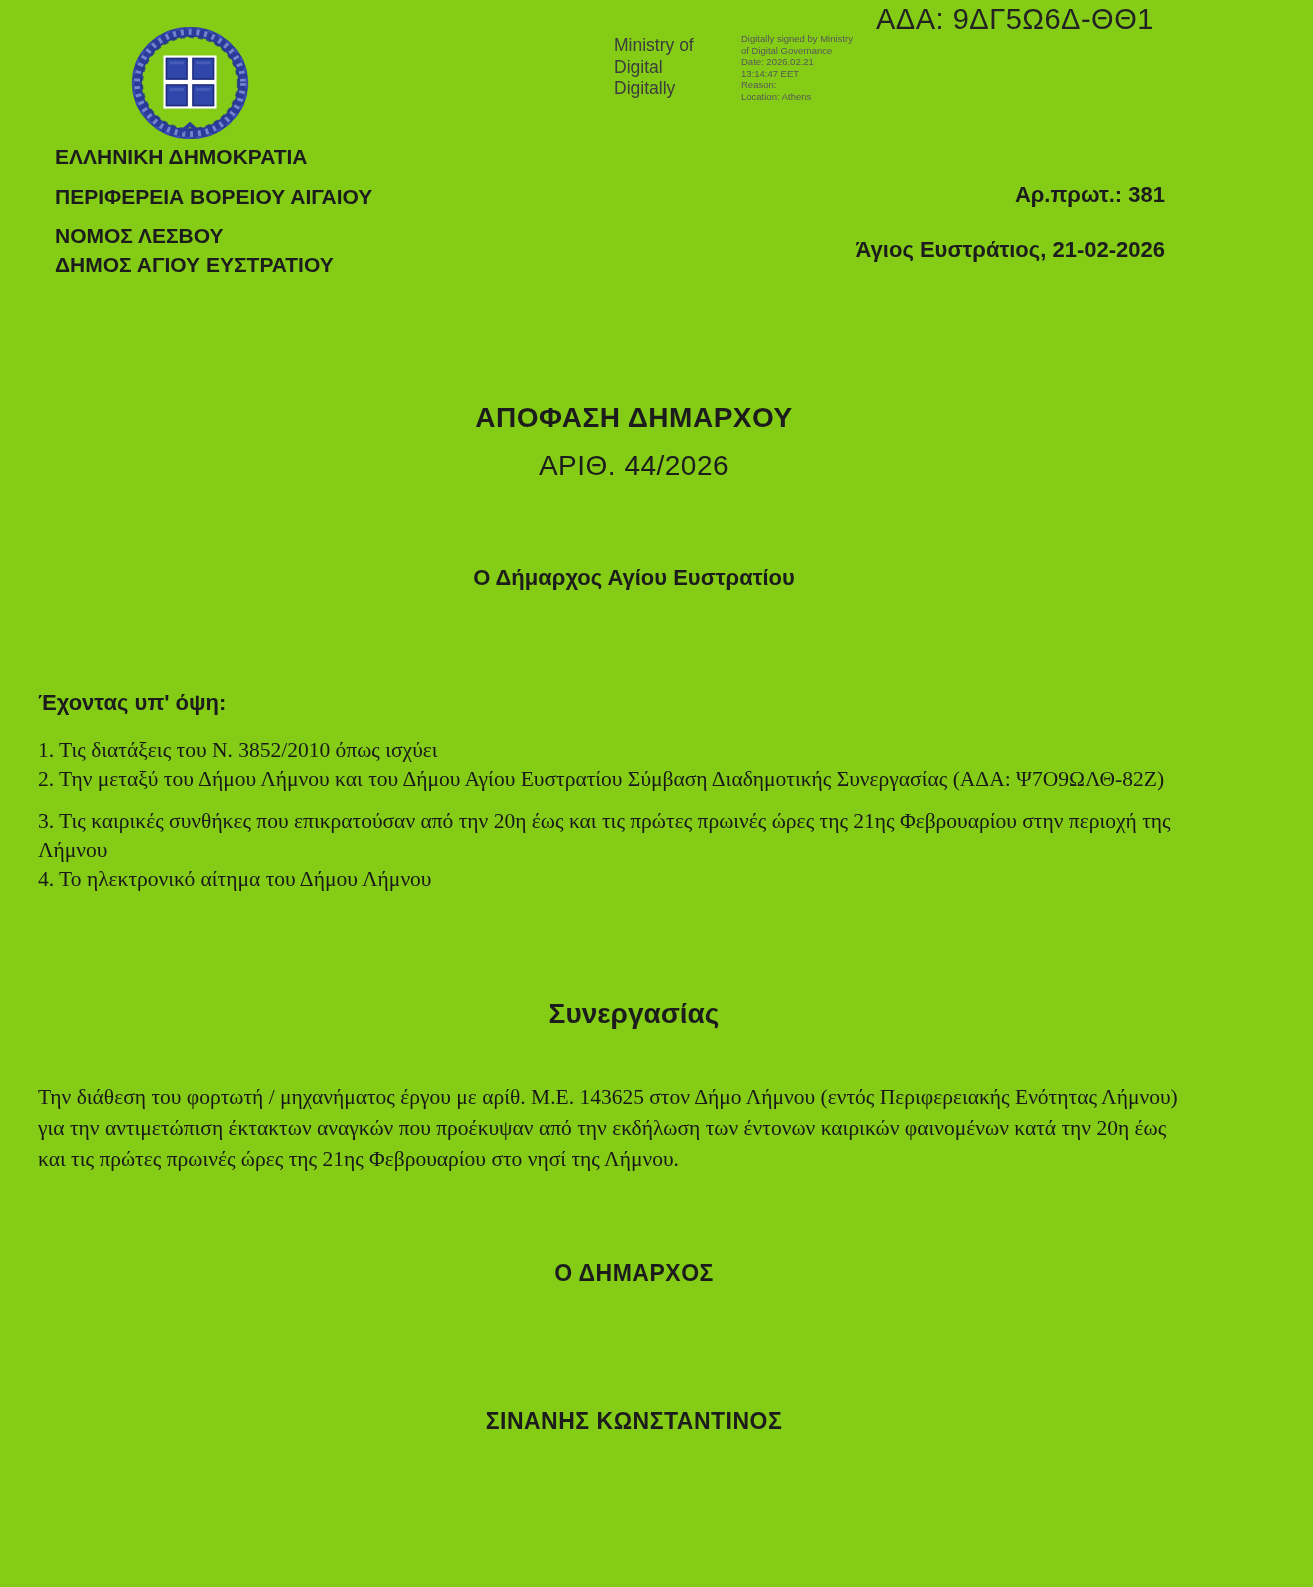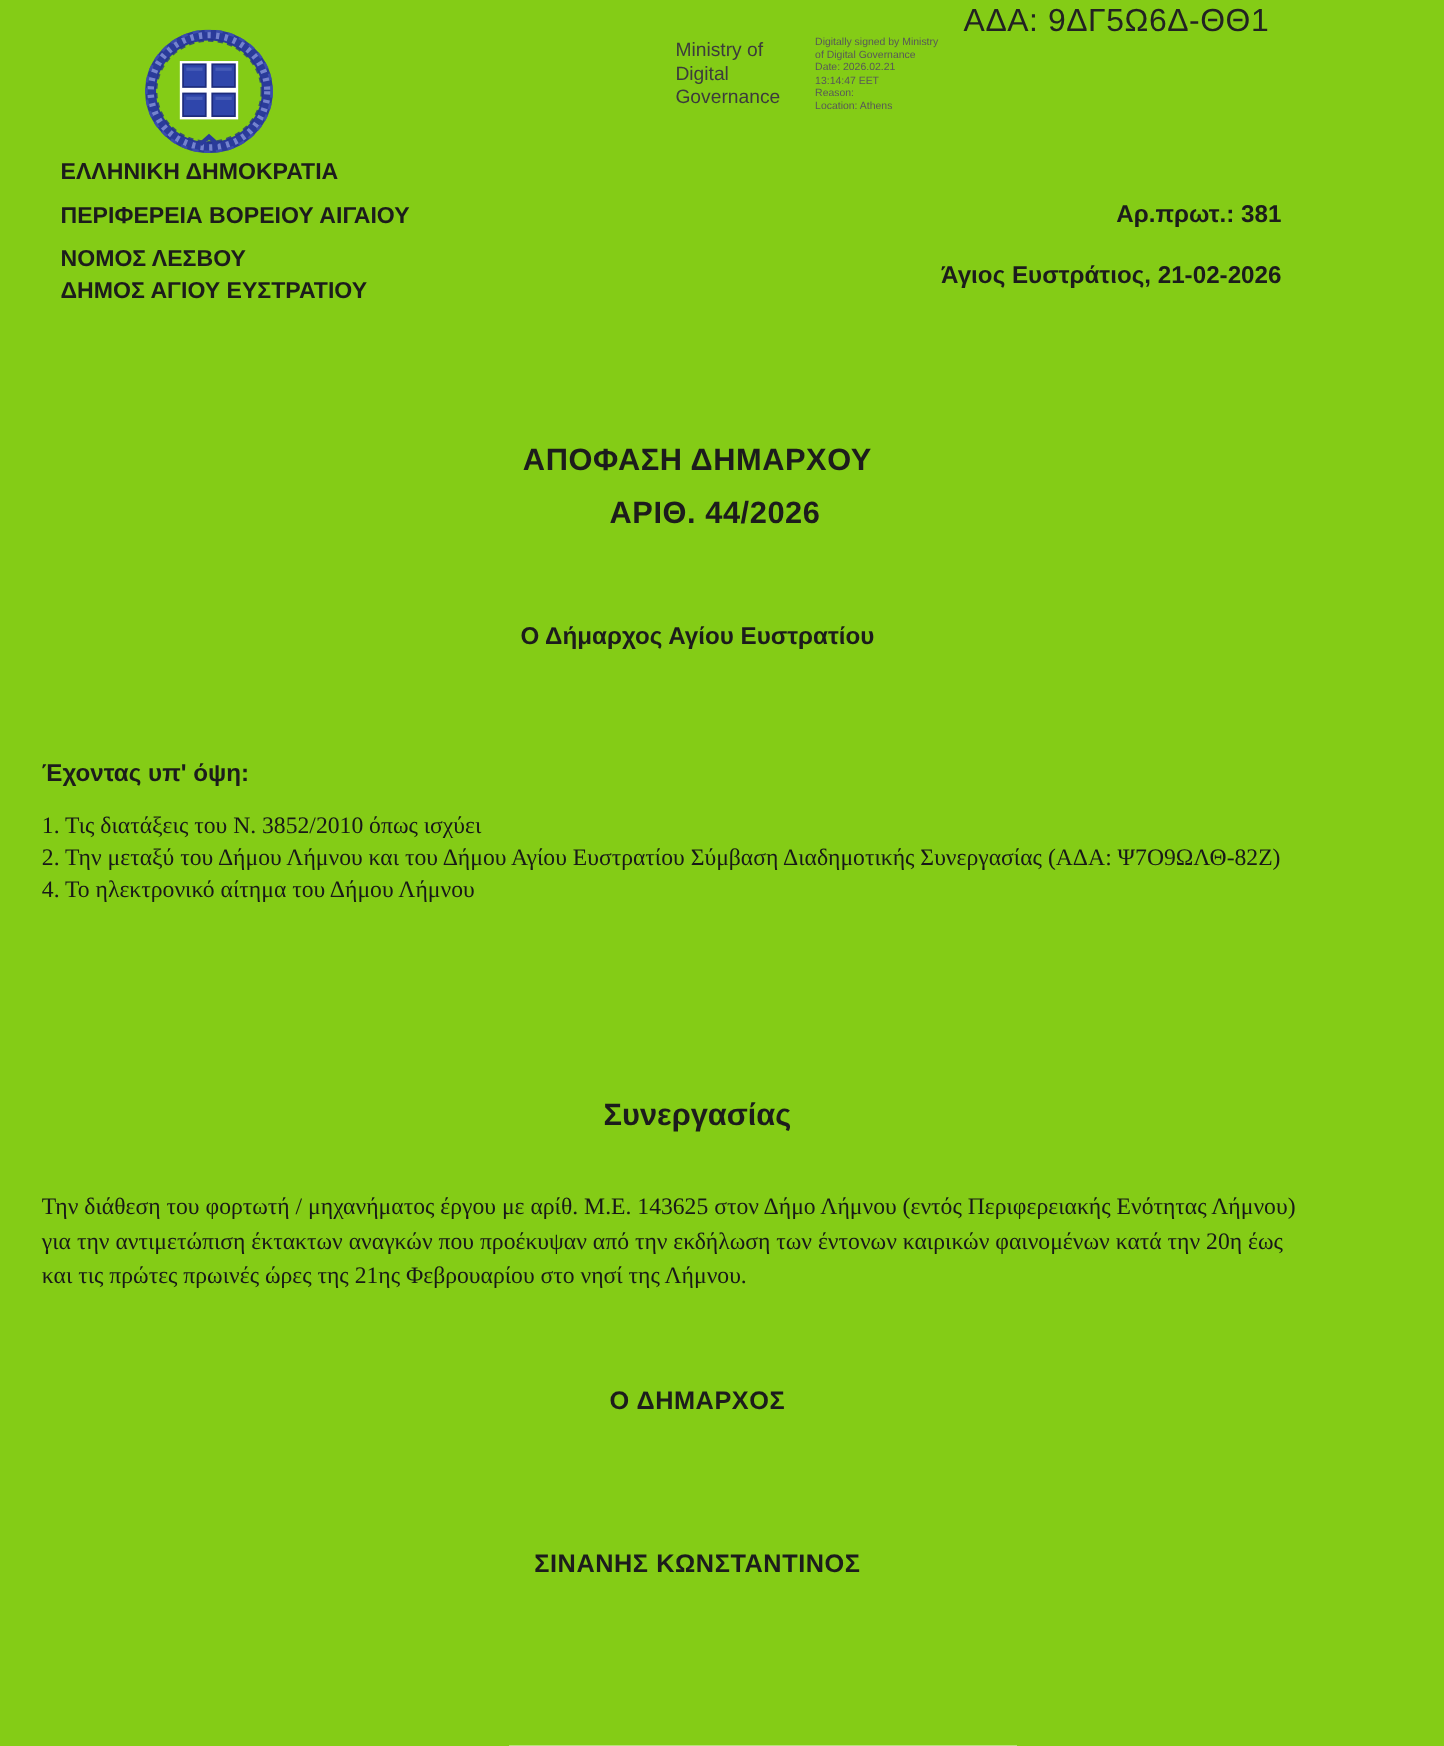--- a/index.html
+++ b/index.html
@@ -54,21 +54,21 @@
       text-align: right;
       font-weight: bold;
       font-size: 22px;
       line-height: 24px;
       white-space: nowrap;
     }
     .meta .l1 { margin-bottom: 31px; }
 
     .center-band { left: 0; width: 1268px; text-align: center; }
     .title1 { top: 402px; font-size: 28px; font-weight: bold; letter-spacing: 0.5px; }
-    .title2 { top: 450px; font-size: 28px; font-weight: bold; letter-spacing: 0.5px; margin-left: 16px; }
+    .title2 { top: 450px; font-size: 28px; font-weight: normal; letter-spacing: 0.5px; }
     .subtitle { top: 565px; font-size: 22px; font-weight: bold; }
 
     .having {
       left: 38px; top: 690px;
       font-size: 22px;
       font-weight: bold;
     }
     .considerations {
       left: 38px; top: 736px;
       width: 1150px;
@@ -97,21 +97,21 @@
 </head>
 <body>
 
 <div class="page">
 
   <div class="abs ada">ΑΔΑ: 9ΔΓ5Ω6Δ-ΘΘ1</div>
 
   <div class="abs ministry">
     <div>Ministry of</div>
     <div>Digital</div>
-    <div>Governance</div>
+    <div>Digitally</div>
   </div>
 
   <div class="abs sig">
     <div>Digitally signed by Ministry</div>
     <div>of Digital Governance</div>
     <div>Date: 2026.02.21</div>
     <div>13:14:47 EET</div>
     <div>Reason:</div>
     <div>Location: Athens</div>
   </div>
@@ -153,20 +153,21 @@
 
   <div class="abs center-band title1">ΑΠΟΦΑΣΗ ΔΗΜΑΡΧΟΥ</div>
   <div class="abs center-band title2">ΑΡΙΘ. 44/2026</div>
   <div class="abs center-band subtitle">Ο Δήμαρχος Αγίου Ευστρατίου</div>
 
   <div class="abs having">Έχοντας υπ' όψη:</div>
 
   <div class="abs considerations">
     <p>1. Τις διατάξεις του Ν. 3852/2010 όπως ισχύει</p>
     <p>2. Την μεταξύ του Δήμου Λήμνου και του Δήμου Αγίου Ευστρατίου Σύμβαση Διαδημοτικής Συνεργασίας (ΑΔΑ: Ψ7Ο9ΩΛΘ-82Ζ)</p>
+    <p class="gap">3. Τις καιρικές συνθήκες που επικρατούσαν από την 20η έως και τις πρώτες πρωινές ώρες της 21ης Φεβρουαρίου στην περιοχή της Λήμνου</p>
     <p>4. Το ηλεκτρονικό αίτημα του Δήμου Λήμνου</p>
   </div>
 
   <div class="abs center-band decides">Συνεργασίας</div>
 
   <p class="abs decision">Την διάθεση του φορτωτή / μηχανήματος έργου με αρίθ. Μ.Ε. 143625 στον Δήμο Λήμνου  (εντός Περιφερειακής Ενότητας Λήμνου) για την αντιμετώπιση έκτακτων αναγκών που προέκυψαν από την εκδήλωση των έντονων καιρικών φαινομένων κατά την 20η έως και τις πρώτες πρωινές ώρες της 21ης Φεβρουαρίου στο νησί της Λήμνου.</p>
 
   <div class="abs center-band sign-role">Ο ΔΗΜΑΡΧΟΣ</div>
   <div class="abs center-band sign-name">ΣΙΝΑΝΗΣ ΚΩΝΣΤΑΝΤΙΝΟΣ</div>
 

